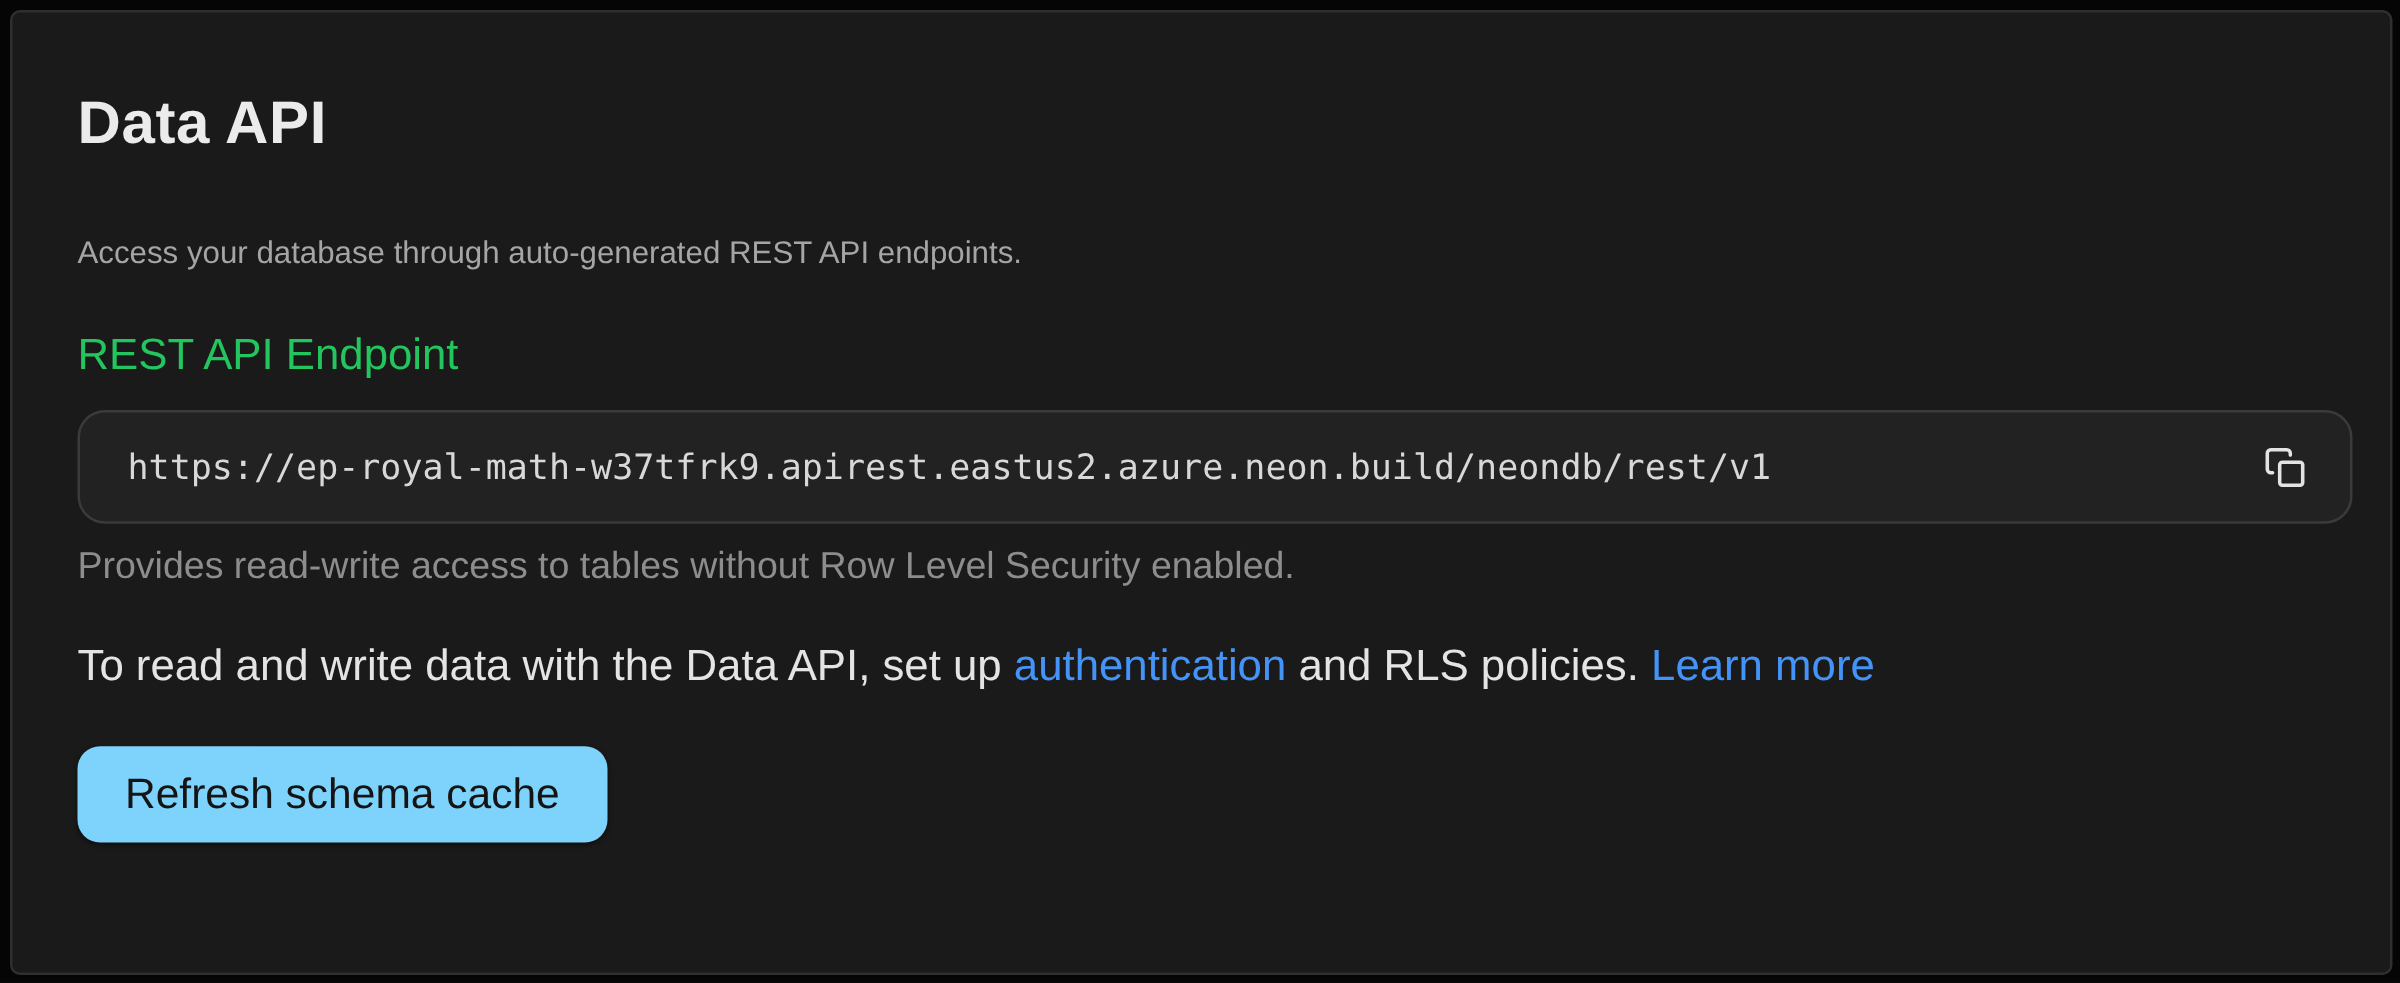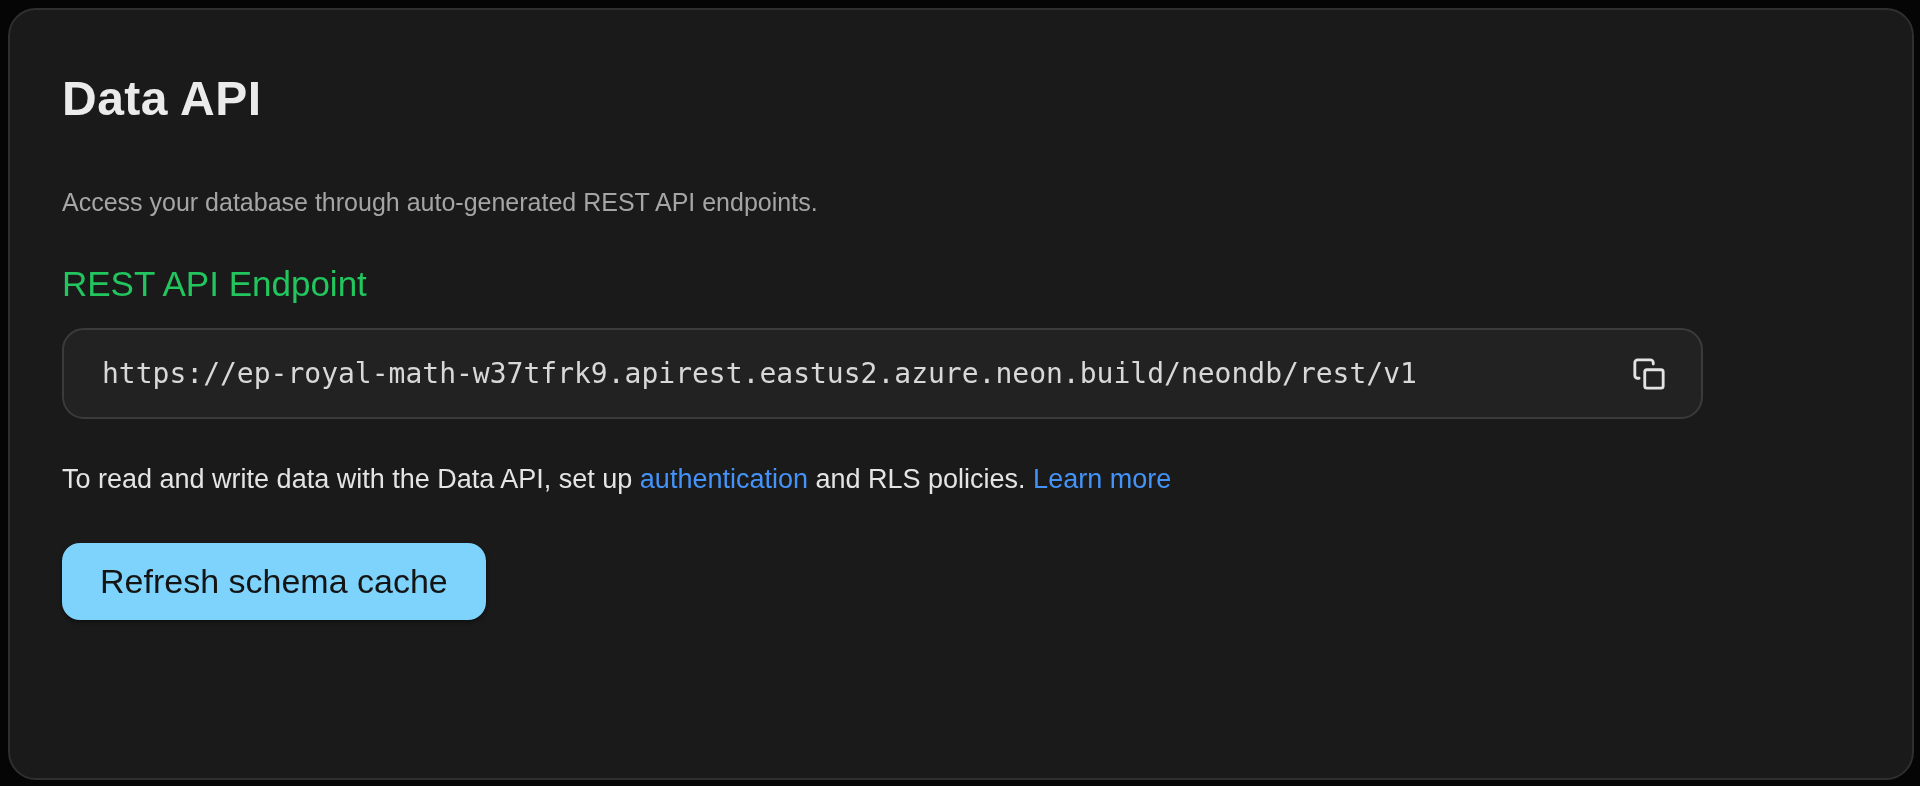--- a/index.html
+++ b/index.html
@@ -11,21 +11,21 @@
     overflow: hidden;
   }
   .panel {
     position: absolute;
     left: 8px;
     top: 8px;
     width: 1906px;
     height: 772px;
     background: #1a1a1a;
     border: 2px solid #2f2f2f;
-    border-radius: 28px;
+    border-radius: 8px;
     padding: 60px 64px 0 52px;
   }
   .title {
     font-size: 48px;
     font-weight: 700;
     color: #ebebeb;
     letter-spacing: 0.5px;
     line-height: 58px;
   }
   .subtitle {
@@ -36,21 +36,21 @@
   }
   .endpoint-label {
     margin-top: 38px;
     font-size: 35px;
     color: #22c55e;
     line-height: 44px;
   }
   .endpoint-box {
     position: relative;
     margin-top: 22px;
-    width: 1641px;
+    width: 1820px;
     height: 91px;
     background: #222222;
     border: 2px solid #3b3b3b;
     border-radius: 22px;
     display: flex;
     align-items: center;
   }
   .endpoint-url {
     padding-left: 38px;
     font-family: "DejaVu Sans Mono", "Liberation Mono", monospace;
@@ -83,21 +83,21 @@
     stroke-linejoin: round;
   }
   .endpoint-help {
     margin-top: 14px;
     font-size: 30px;
     color: #8d8d8d;
     line-height: 40px;
   }
   .rls-note {
     margin-top: 38px;
-    font-size: 27px;
+    font-size: 35px;
     color: #e4e4e4;
     line-height: 44px;
   }
   .rls-note a {
     text-decoration: none;
     cursor: pointer;
   }
   .refresh-button {
     display: block;
     margin-top: 42px;
@@ -136,19 +136,20 @@
     <button class="copy-btn">
       <span style="display:flex;">
         <svg viewBox="0 0 24 24">
           <rect x="9" y="9" width="13" height="13" rx="1.5"></rect>
           <path d="M5 15H4a2 2 0 0 1-2-2V4a2 2 0 0 1 2-2h9a2 2 0 0 1 2 2v1"></path>
         </svg>
       </span>
     </button>
   </div>
 
+  <p class="endpoint-help">Provides read-write access to tables without Row Level Security enabled.</p>
 
   <p class="rls-note"><span>To read and write data with the Data API, set up </span><a style="color: rgb(68, 147, 248);">authentication</a><span> and RLS policies. </span><a style="color: rgb(68, 147, 248);">Learn more</a></p>
 
   <button class="refresh-button">Refresh schema cache</button>
 
 
 </div>
 
 </body></html>

